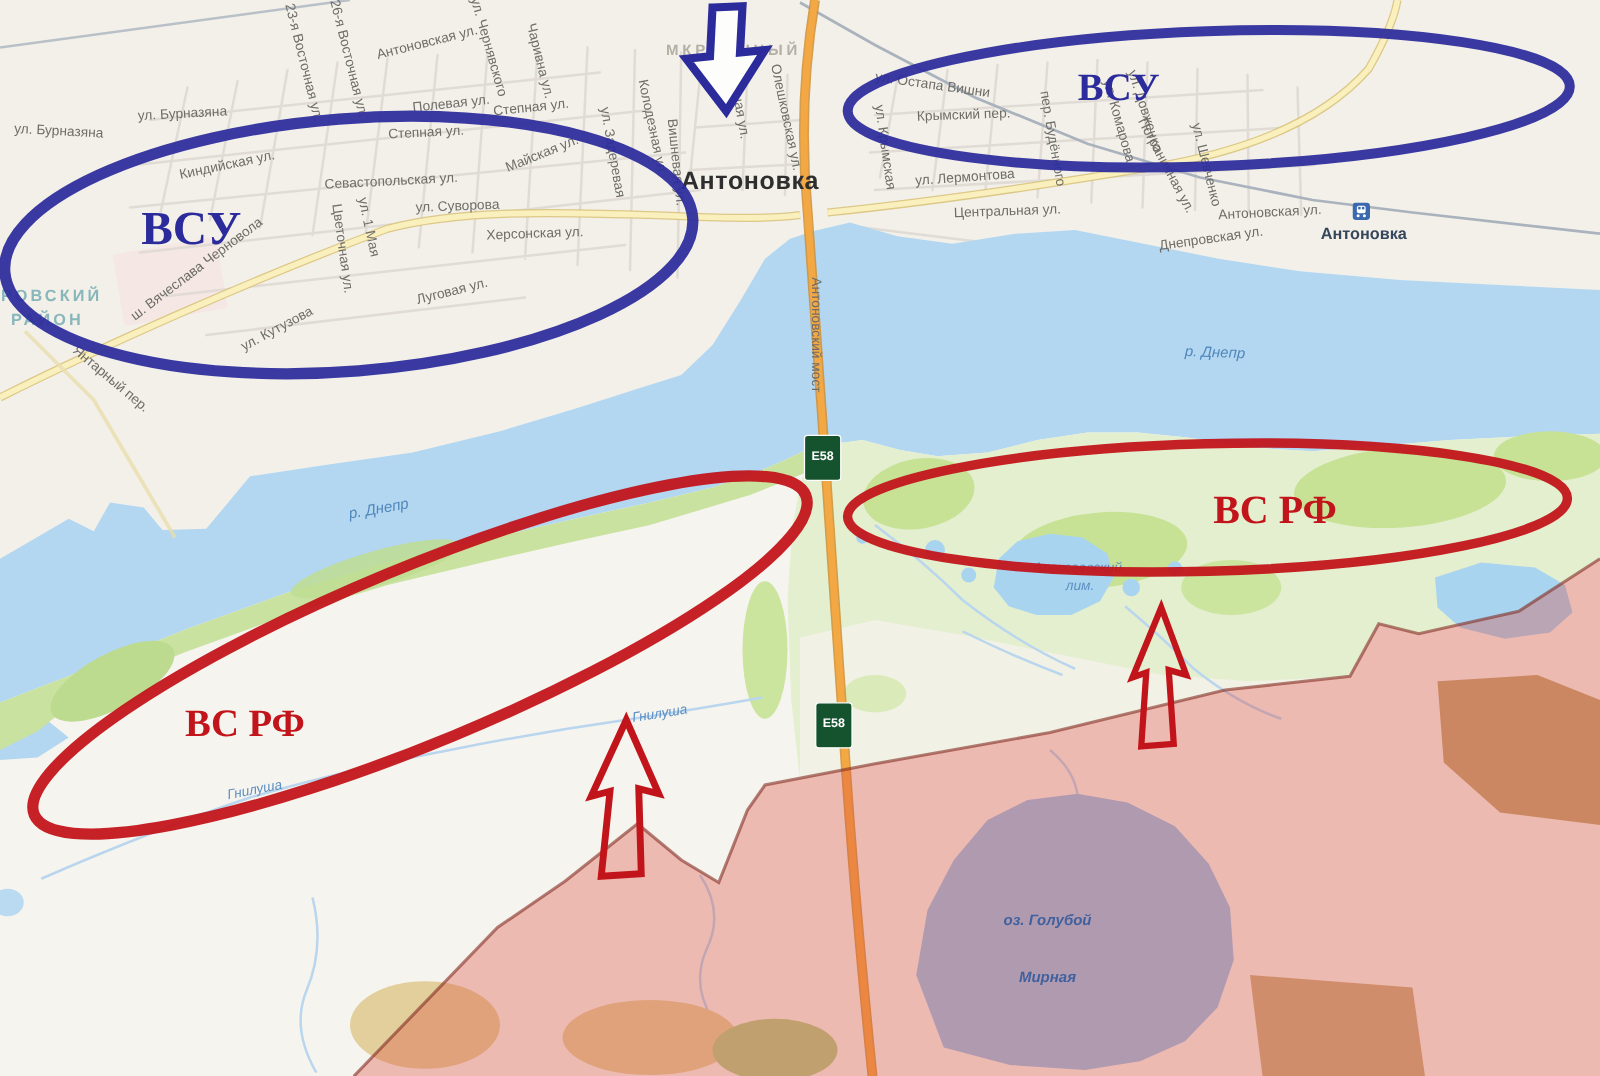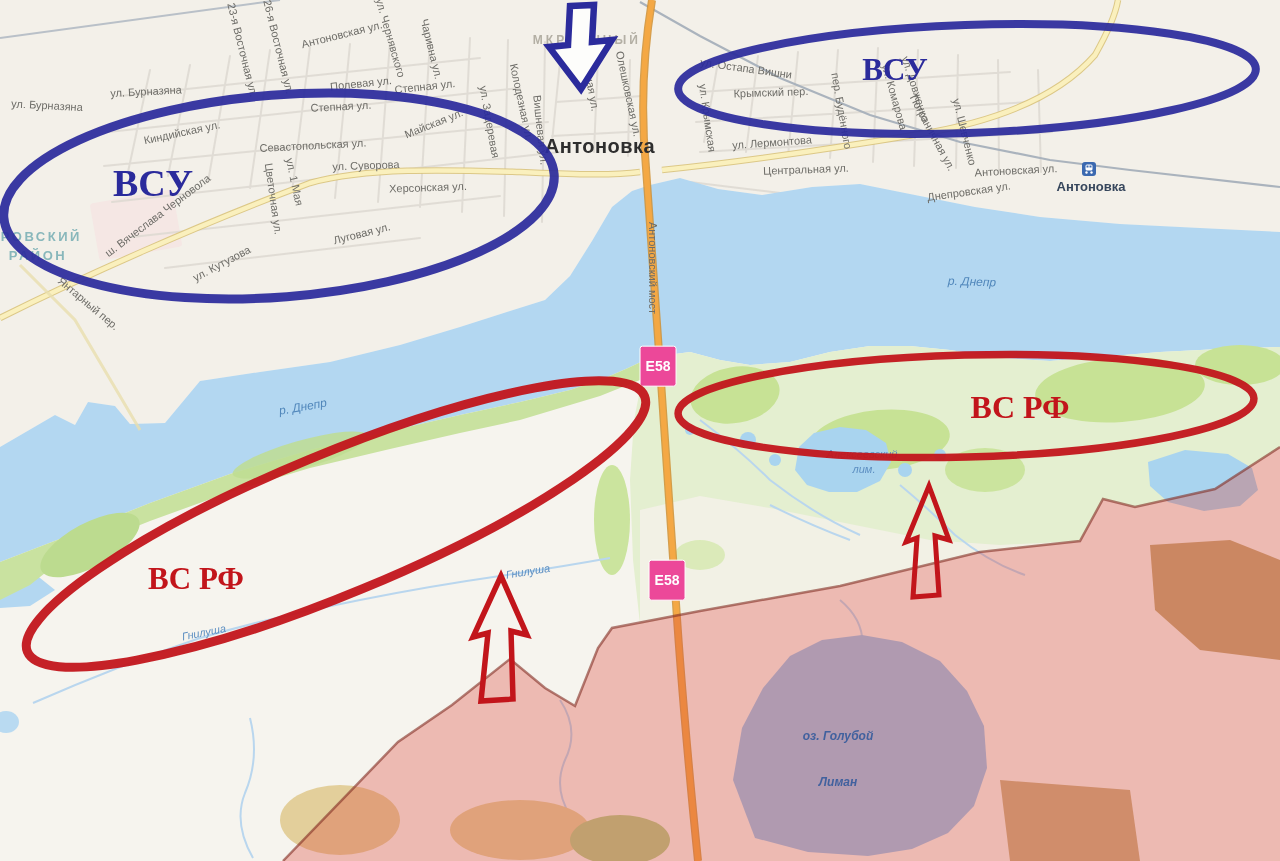--- a/index.html
+++ b/index.html
@@ -15,21 +15,21 @@
   .lbl{position:absolute;transform:translate(-50%,-50%) rotate(var(--r,0deg));
        white-space:nowrap;line-height:1.05;}
   .street{font-size:11px;color:#6e6d68;}
   .water{font-size:12px;font-style:italic;color:#5187bb;}
   .water-sm{font-size:11px;font-style:italic;color:#5d8fc2;}
   .lake{font-size:12px;font-style:italic;font-weight:bold;color:#41619e;}
   .town{font-size:20px;color:#2e2e2e;letter-spacing:.5px;font-weight:600;}
   .town-sm{font-size:13px;color:#36465c;font-weight:bold;}
   .district{font-size:13px;color:#88b7bb;letter-spacing:2.5px;font-weight:bold;}
   .area{font-size:12px;color:#b3afa4;letter-spacing:3px;font-weight:bold;}
-  .shield{font-size:14px;font-weight:bold;color:#fff;background:#ec4899;
+  .shield{font-size:10px;font-weight:bold;color:#fff;background:#14532d;
           padding:12px 5px;border-radius:3px;border:1px solid #fff;}
   .ann-blue{font-family:"Liberation Serif","DejaVu Serif",serif;font-weight:bold;
             color:var(--c-blue,#2b2b9c);text-align:right;}
   .ann-red{font-family:"Liberation Serif","DejaVu Serif",serif;font-weight:bold;
            color:var(--c-red,#c2151b);}
 </style>
 </head>
 <body>
 
 <div id="stage" style="--c-blue: #2b2b9c; --c-red: #c2151b;">
@@ -168,21 +168,21 @@
       <div class="lbl town-sm" style="left: 1091px; top: 187px; --r: 0deg;">Антоновка</div>
       <div class="lbl district" style="left: 18px; top: 237px; --r: 0deg;">ДНЕПРОВСКИЙ</div>
       <div class="lbl district" style="left: 38px; top: 256px; --r: 0deg;">РАЙОН</div>
       <div class="lbl water" style="left: 303px; top: 407px; --r: -10deg;">р. Днепр</div>
       <div class="lbl water" style="left: 972px; top: 282px; --r: 2deg;">р. Днепр</div>
       <div class="lbl water-sm" style="left: 862px; top: 455px; --r: 0deg;">Алексеевский</div>
       <div class="lbl water-sm" style="left: 864px; top: 470px; --r: 0deg;">лим.</div>
       <div class="lbl water-sm" style="left: 528px; top: 572px; --r: -9deg;">Гнилуша</div>
       <div class="lbl water-sm" style="left: 204px; top: 633px; --r: -11deg;">Гнилуша</div>
       <div class="lbl lake" style="left: 838px; top: 736px; --r: 0deg;">оз. Голубой</div>
-      <div class="lbl lake" style="left: 838px; top: 782px; --r: 0deg;">Лиман</div>
+      <div class="lbl lake" style="left: 838px; top: 782px; --r: 0deg;">Мирная</div>
       <div class="lbl area" style="left: 550px; top: 40px; --r: 0deg;">МКР</div>
       <div class="lbl area" style="left: 616px; top: 40px; --r: 0deg;">ННЫЙ</div>
       <div class="lbl shield" style="left: 658px; top: 366px; --r: 0deg;">E58</div>
       <div class="lbl shield" style="left: 667px; top: 580px; --r: 0deg;">E58</div>
       <div class="lbl street" style="left: 652px; top: 268px; --r: 90deg;">Антоновский мост</div>
     </div>
 
   <svg id="stationicon" width="14" height="14" viewBox="0 0 14 14" style="left:1082px;top:162px;">
     <rect x="0" y="0" width="14" height="14" rx="3" fill="#3b69b0"></rect>
     <rect x="3.5" y="2.5" width="7" height="6" rx="1.5" fill="#fff"></rect>

